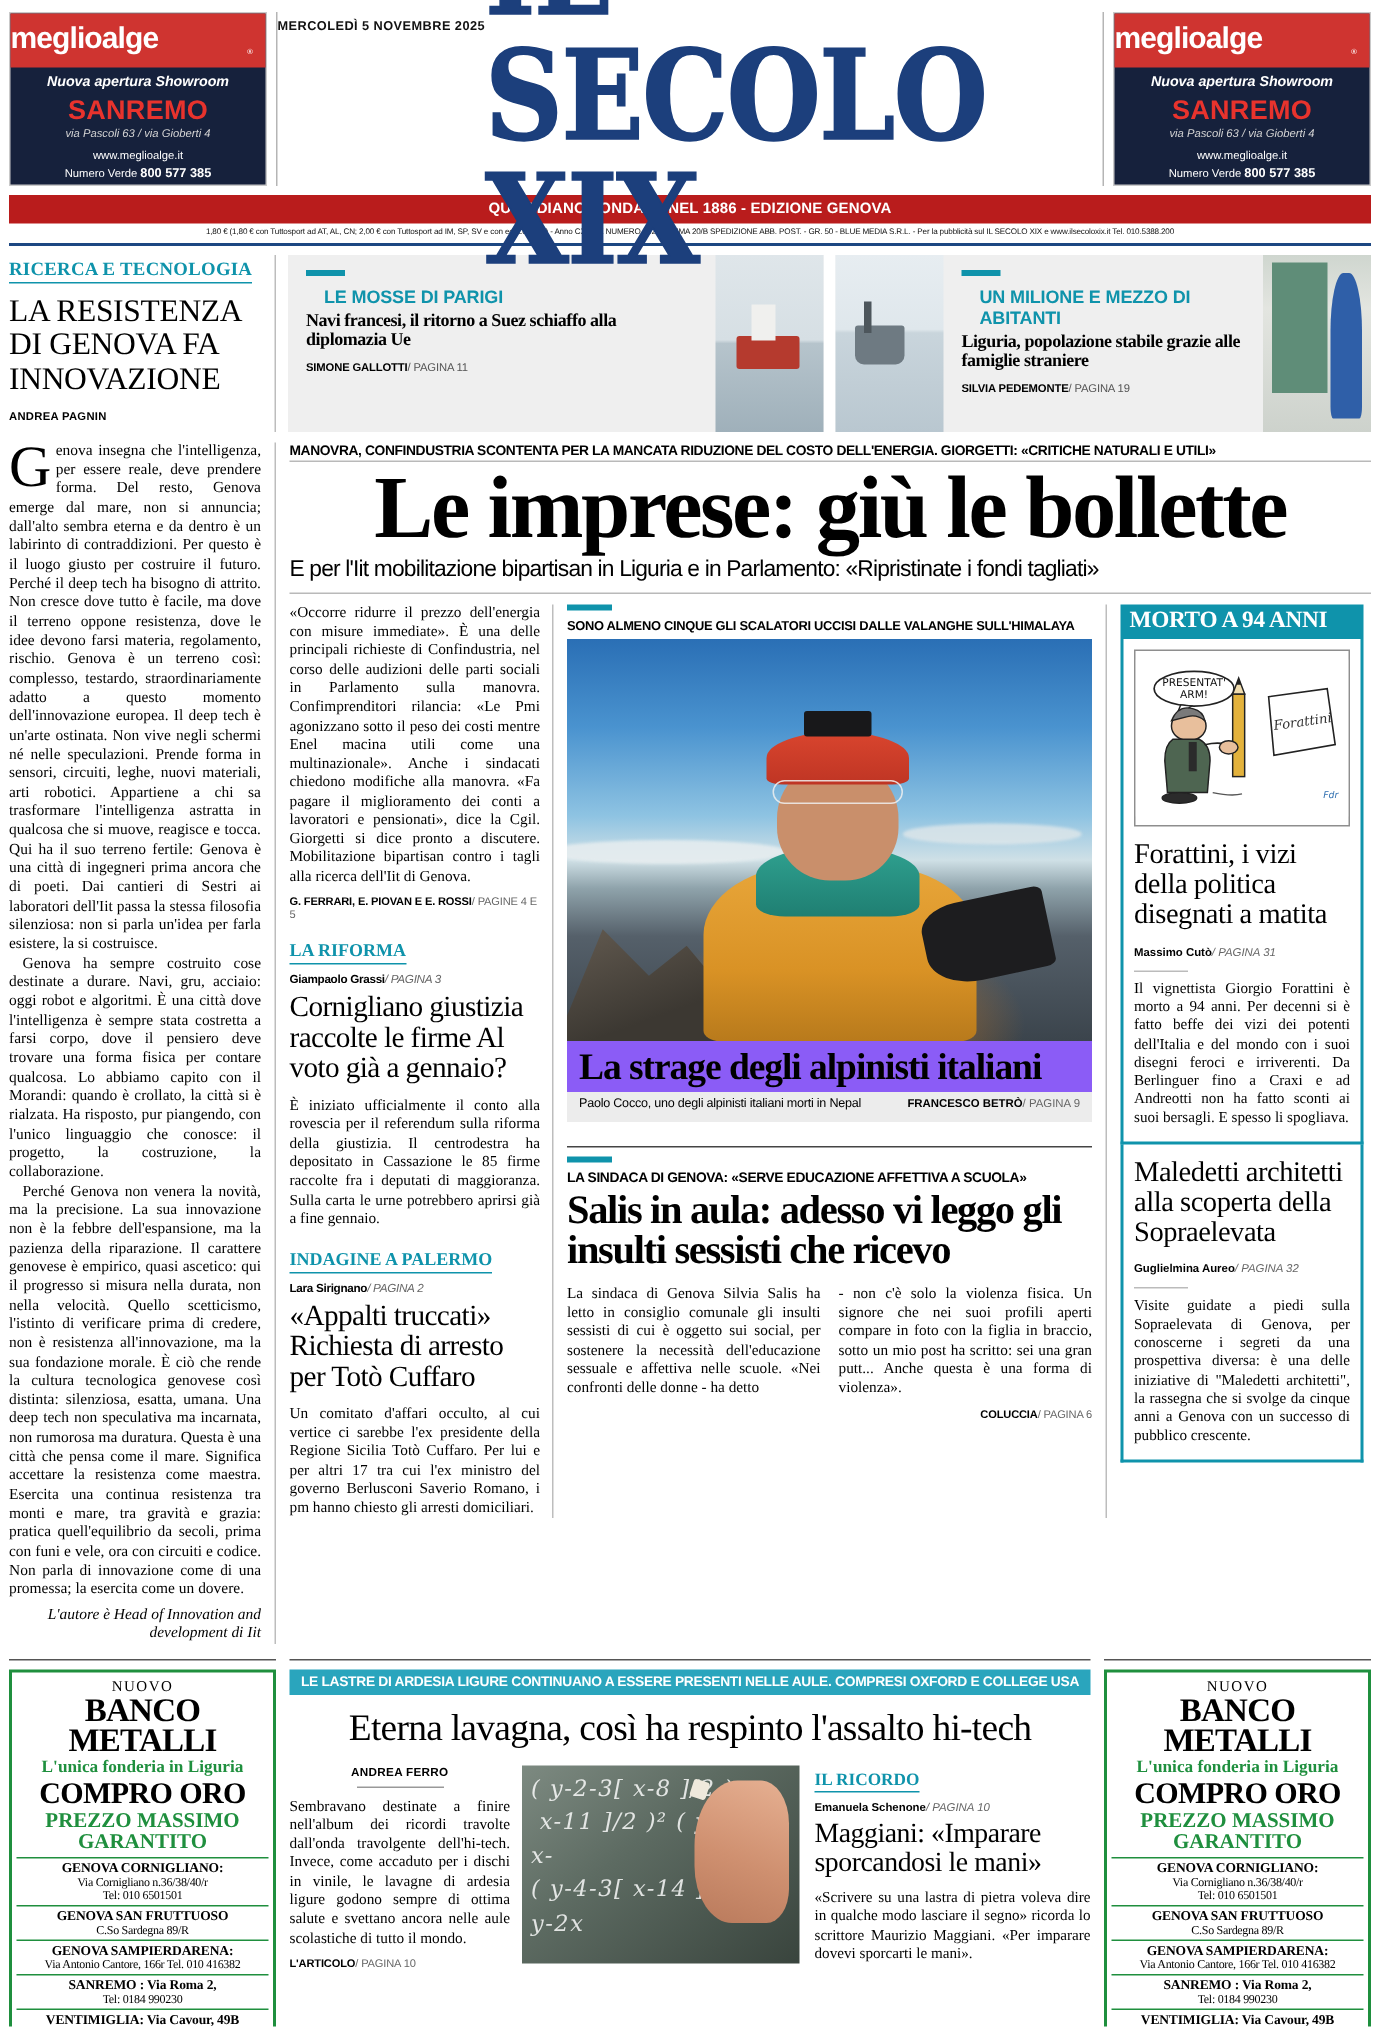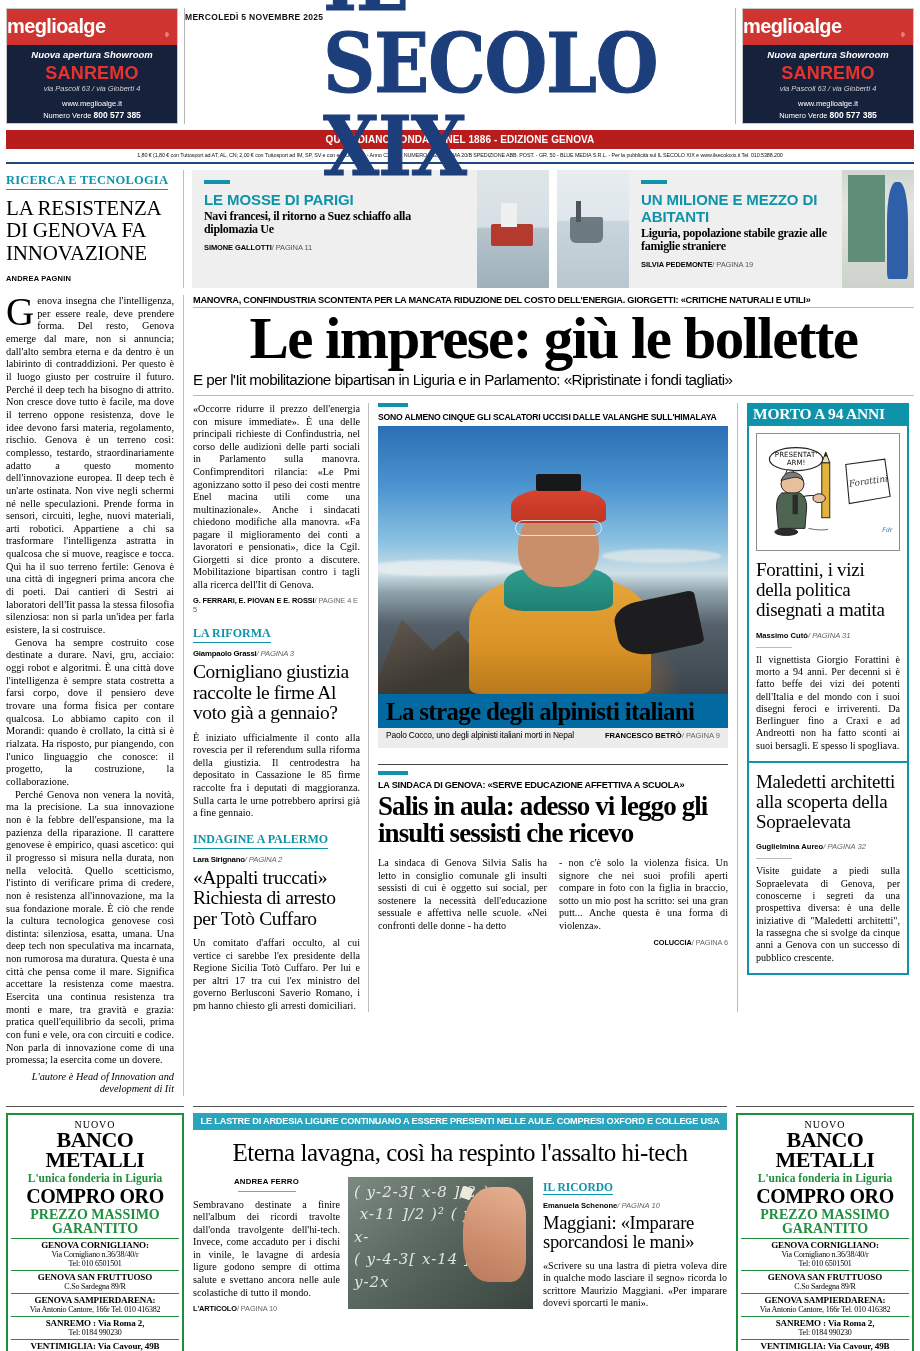--- a/index.html
+++ b/index.html
@@ -80,21 +80,21 @@
     font-family: "Liberation Sans", sans-serif; font-weight: 700;
     font-size: 7.5px; margin-top: 10px; letter-spacing: 0.2px;
   }
   .teaser {
     flex: 1; display: flex; background: #efefef; margin-left: 8px;
   }
   .teaser-txt { flex: 1; padding: 10px 10px 8px 12px; }
   .teaser-dash { width: 26px; height: 3.5px; background: #0f93ab; margin-bottom: 7px; }
   .teaser-kick {
     color: #0f93ab; font-family: "Liberation Sans", sans-serif; font-weight: 700;
-    font-size: 15px; letter-spacing: -0.1px;
+    font-size: 12px; letter-spacing: -0.1px; margin-left: 12px;
   }
   .teaser-head {
     font-weight: 700; font-size: 12px; line-height: 1.1; margin-top: 2px;
     letter-spacing: -0.3px;
   }
   .teaser-by {
     font-family: "Liberation Sans", sans-serif; font-size: 7.5px;
     font-weight: 700; margin-top: 7px; letter-spacing: -0.1px;
   }
   .teaser-by span { font-weight: 400; color: #555; }
@@ -262,21 +262,21 @@
   }
   .alp-cam {
     position:absolute; left:45%; top:18%; width:13%; height:6%;
     background:#18181a; border-radius:2px;
   }
   .alp-glass {
     position:absolute; left:39%; top:35%; width:25%; height:6%;
     border:1.4px solid rgba(240,240,240,.85); border-radius:8px;
   }
   .photo-head {
-    background: #0369a1; font-weight: 700; font-size: 25px;
+    background: #8b5cf6; font-weight: 700; font-size: 25px;
     letter-spacing: -0.7px; padding: 4px 8px 2px 8px;
   }
   .photo-cap {
     background: #ececec; display: flex; justify-content: space-between;
     align-items: baseline; padding: 2px 8px 8px 8px;
   }
   .photo-cap-txt { font-family: "Liberation Sans", sans-serif; font-size: 8.4px; letter-spacing: -0.15px; }
   .photo-cap-cr { font-family: "Liberation Sans", sans-serif; font-weight: 700; font-size: 7.6px; }
   .photo-cap-cr span { font-weight: 400; color: #666; }
 

